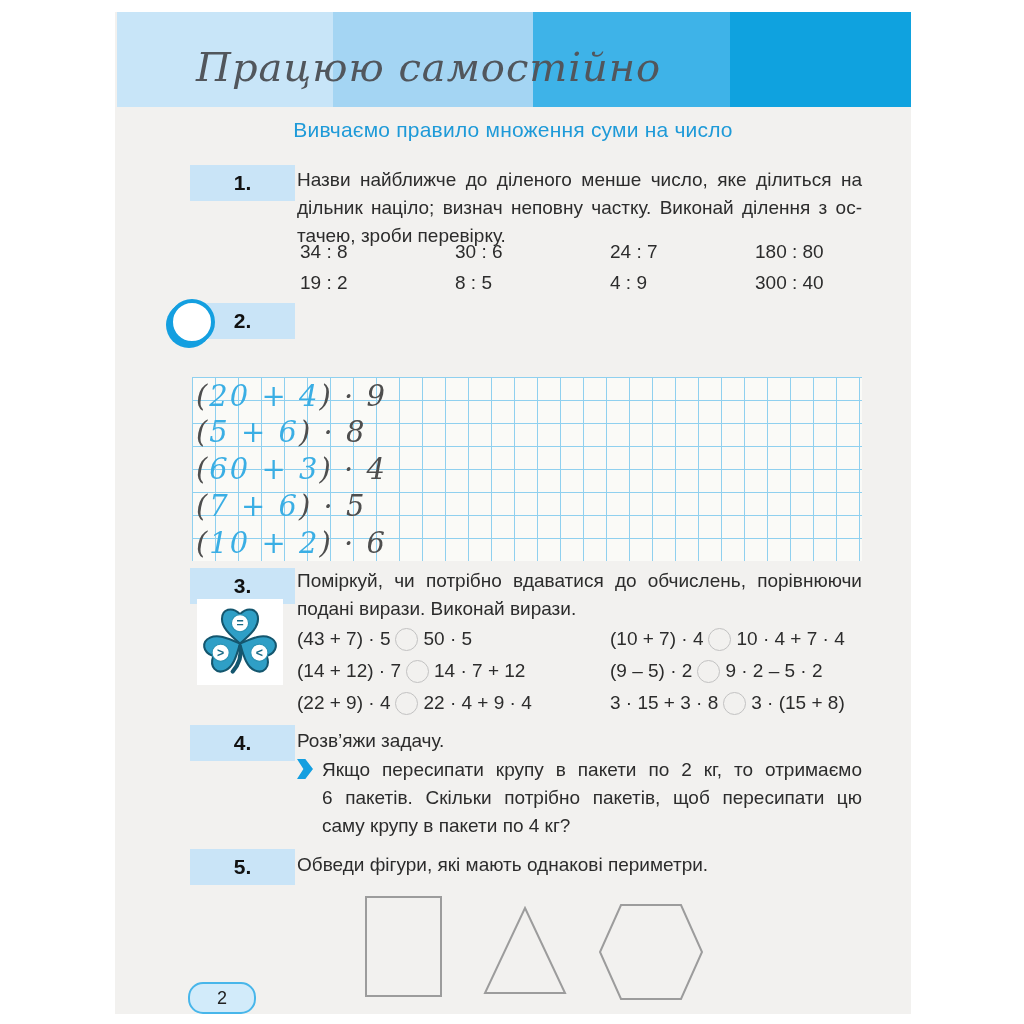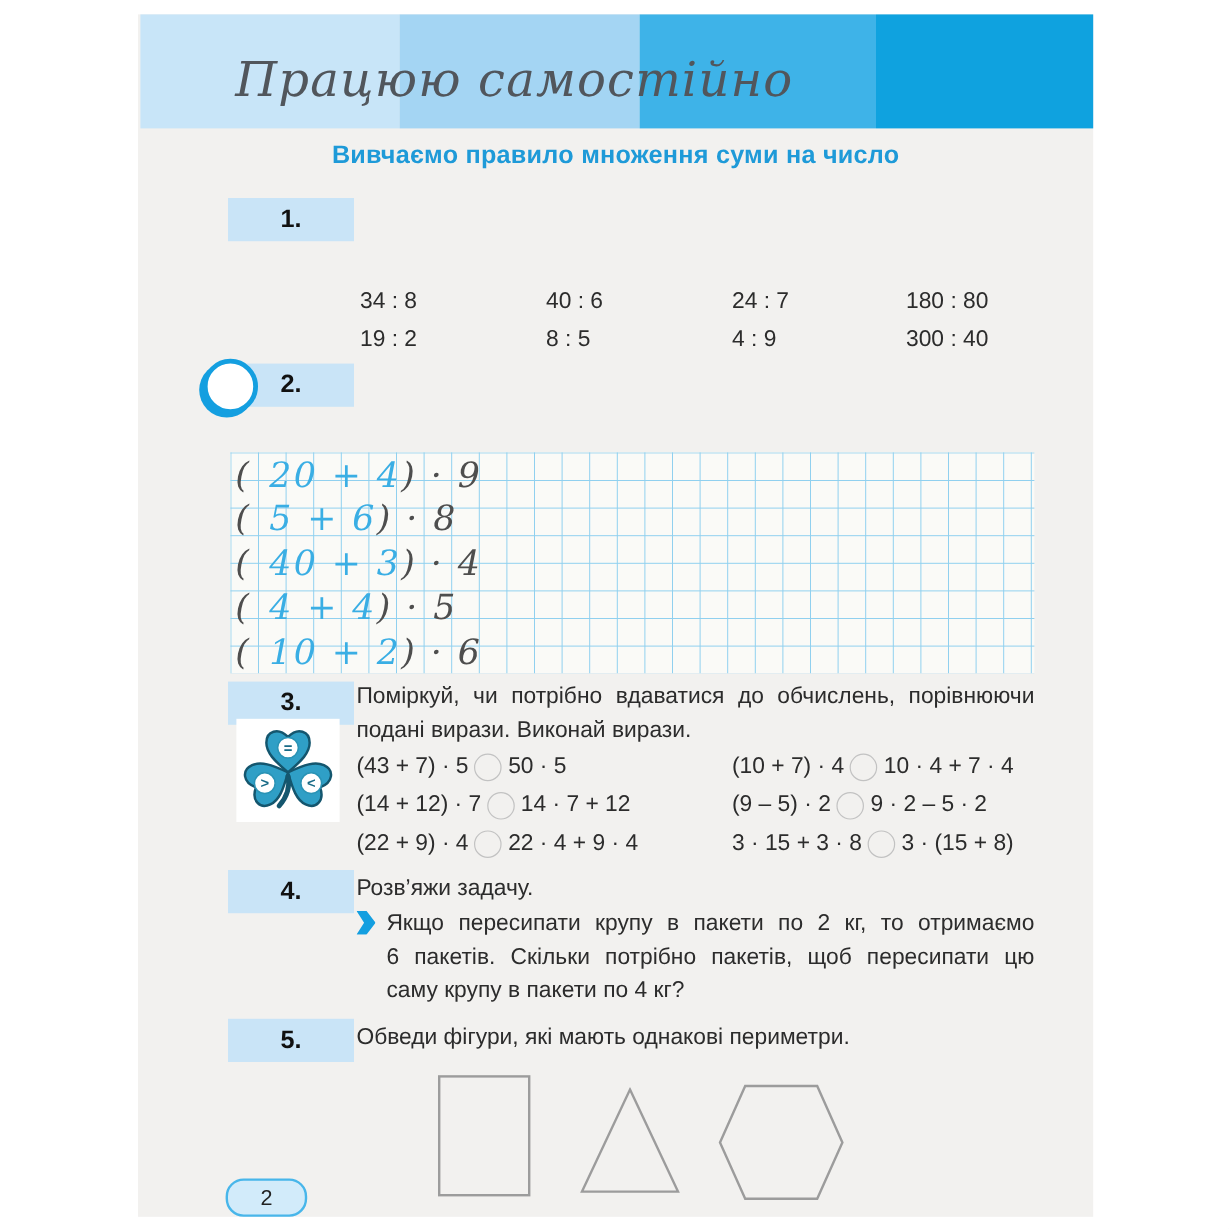--- a/index.html
+++ b/index.html
@@ -30,21 +30,21 @@
   
   .hband{position:absolute;left:117px;top:12px;width:794px;height:95px;display:flex;}
   .hb{height:100%;}
   .hb1{width:216px;background:var(--header_block_1);}
   .hb2{width:200px;background:var(--header_block_2);}
   .hb3{width:197px;background:var(--header_block_3);}
   .hb4{width:181px;background:var(--header_block_4);}
   .script-title{position:absolute;left:196px;top:44px;font-family:"DejaVu Serif",serif;
     font-style:italic;font-size:40px;color:var(--script_color);letter-spacing:1px;white-space:nowrap;}
   .lesson-title{position:absolute;left:115px;top:118px;width:796px;text-align:center;
-    font-size:21px;font-weight:bold;color:var(--title_blue);letter-spacing:.2px;}
+    font-size:21px;font-weight:normal;color:var(--title_blue);letter-spacing:.2px;}
   
   .marker{position:absolute;left:190px;width:105px;height:36px;background:var(--marker_bg);
     display:flex;align-items:center;justify-content:center;font-weight:bold;font-size:21px;color:#111;}
   
   .tcol{position:absolute;left:297px;width:565px;font-size:19px;line-height:28px;color:var(--text_color);}
   .just{text-align:justify;text-align-last:justify;}
   .plain{text-align:left;}
   
   .ring{position:absolute;left:169px;top:299px;width:38px;height:38px;border-radius:50%;
     background:#fff;border:4px solid var(--accent_blue);box-shadow:-3px 3px 0 0 var(--accent_blue);}
@@ -52,21 +52,21 @@
   .divgrid{position:absolute;left:297px;top:241px;width:565px;height:64px;font-size:19px;}
   .divgrid span{position:absolute;white-space:nowrap;}
   
   .gridpaper{position:absolute;left:192px;top:377px;width:670px;height:184px;background-color:var(--grid_bg);
     background-image:linear-gradient(to right,var(--grid_line) 1px,transparent 1px),
                      linear-gradient(to bottom,var(--grid_line) 1px,transparent 1px);
     background-size:23px 23px;}
   .hw{position:absolute;left:4px;white-space:nowrap;font-family:"DejaVu Serif",serif;font-style:italic;
     font-size:29px;letter-spacing:2px;}
   .hw .dk{color:var(--handwriting_dark);}
-  .hw .bl{color:var(--handwriting_blue);margin-left:15px;}
+  .hw .bl{color:var(--handwriting_blue);}
   
   .cloverbox{position:absolute;left:197px;top:599px;width:86px;height:86px;background:#fff;
     display:flex;align-items:center;justify-content:center;}
   
   .cmprow{position:absolute;display:flex;align-items:center;gap:5px;font-size:19px;white-space:nowrap;height:26px;}
   .cmpcircle{width:21px;height:21px;border-radius:50%;border:1.5px solid #c2c2c2;flex:0 0 auto;}
   
   .arrow{position:absolute;left:297px;top:759px;width:16px;height:20px;background:var(--accent_blue);
     clip-path:polygon(0 0,52% 0,100% 50%,52% 100%,0 100%,40% 50%);}
   
@@ -87,39 +87,44 @@
     <div class="hb hb1"></div>
     <div class="hb hb2"></div>
     <div class="hb hb3"></div>
     <div class="hb hb4"></div>
   </div>
   <div class="script-title">Працюю самостійно</div>
 
   <div class="lesson-title">Вивчаємо правило множення суми на число</div>
 
   <div class="marker" style="top:165px">1.</div>
+  <div class="tcol" style="top:166px">
+    <div class="just">Назви найближче до діленого менше число, яке ділиться на</div>
+    <div class="just">дільник націло; визнач неповну частку. Виконай ділення з ос-</div>
+    <div class="plain">тачею, зроби перевірку.</div>
+  </div>
   <div class="divgrid">
     <span style="left:3px;top:0">34 : 8</span>
-    <span style="left:158px;top:0">40 : 6</span>
+    <span style="left:158px;top:0">30 : 6</span>
     <span style="left:313px;top:0">24 : 7</span>
     <span style="left:458px;top:0">180 : 80</span>
     <span style="left:3px;top:31px">19 : 2</span>
     <span style="left:158px;top:31px">8 : 5</span>
     <span style="left:313px;top:31px">4 : 9</span>
     <span style="left:458px;top:31px">300 : 40</span>
   </div>
 
   <div class="marker" style="top:303px">2.</div>
   <div class="ring"></div>
 
   <div class="gridpaper">
     <div class="hw" style="top:2px"><span class="dk">(</span><span class="bl">20 + 4</span><span class="dk">) · 9</span></div>
     <div class="hw" style="top:38px"><span class="dk">(</span><span class="bl">5 + 6</span><span class="dk">) · 8</span></div>
-    <div class="hw" style="top:75px"><span class="dk">(</span><span class="bl">40 + 3</span><span class="dk">) · 4</span></div>
-    <div class="hw" style="top:112px"><span class="dk">(</span><span class="bl">4 + 4</span><span class="dk">) · 5</span></div>
+    <div class="hw" style="top:75px"><span class="dk">(</span><span class="bl">60 + 3</span><span class="dk">) · 4</span></div>
+    <div class="hw" style="top:112px"><span class="dk">(</span><span class="bl">7 + 6</span><span class="dk">) · 5</span></div>
     <div class="hw" style="top:149px"><span class="dk">(</span><span class="bl">10 + 2</span><span class="dk">) · 6</span></div>
   </div>
 
   <div class="marker" style="top:568px">3.</div>
   <div class="cloverbox">
     <svg width="82" height="82" viewBox="0 0 100 100">
       <g stroke="var(--clover_outline)" stroke-width="2.5" fill="var(--clover_fill)">
         <path d="M50,52 C36,40 28,32 28,22 C28,10 40,6 50,16 C60,6 72,10 72,22 C72,32 64,40 50,52 Z"></path>
         <path d="M50,52 C36,40 28,32 28,22 C28,10 40,6 50,16 C60,6 72,10 72,22 C72,32 64,40 50,52 Z" transform="rotate(-115 50 52)"></path>
         <path d="M50,52 C36,40 28,32 28,22 C28,10 40,6 50,16 C60,6 72,10 72,22 C72,32 64,40 50,52 Z" transform="rotate(115 50 52)"></path>

